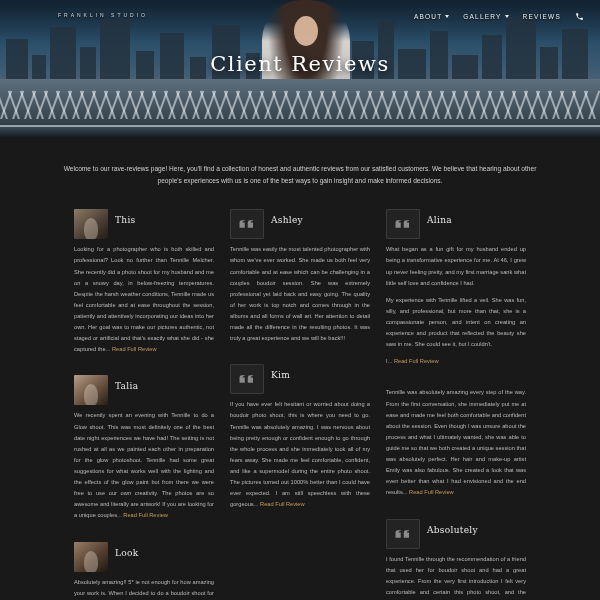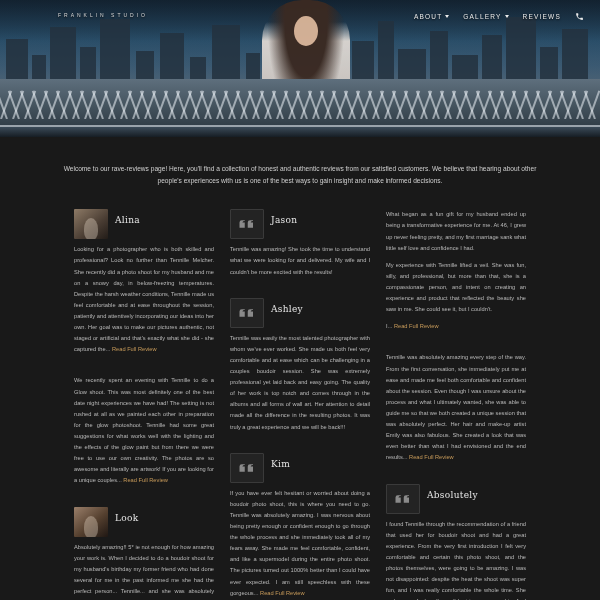--- a/index.html
+++ b/index.html
@@ -375,67 +375,63 @@
       <a href="#">
         <span>REVIEWS</span>
       </a>
       <a href="#">
         <svg class="phone-icon" viewBox="0 0 24 24">
             <path d="M6.6 10.8c1.4 2.8 3.8 5.1 6.6 6.6l2.2-2.2c.3-.3.7-.4 1-.2 1.1.4 2.3.6 3.6.6.6 0 1 .4 1 1V20c0 .6-.4 1-1 1C10.6 21 3 13.4 3 4c0-.6.4-1 1-1h3.5c.6 0 1 .4 1 1 0 1.2.2 2.4.6 3.6.1.4 0 .7-.2 1l-2.3 2.2z"></path>
           </svg>
       </a>
     </div>
 
+    <div class="page-title">Client Reviews</div>
   </div>
 
   <div class="intro">Welcome to our rave-reviews page! Here, you'll find a collection of honest and authentic reviews from our satisfied customers. We believe that hearing about other people's experiences with us is one of the best ways to gain insight and make informed decisions.</div>
 
   <div class="columns">
 
     <div class="col">
 
       <div class="review">
         <div class="review-head">
           <div class="thumb p1">
               <div class="blob"></div>
             </div>
-          <div class="reviewer">Alina</div>
+          <div class="reviewer">This</div>
         </div>
         <div class="review-body"><span>Looking for a photographer who is both skilled and professional? Look no further than Tennille Melcher. She recently did a photo shoot for my husband and me on a snowy day, in below-freezing temperatures. Despite the harsh weather conditions, Tennille made us feel comfortable and at ease throughout the session, patiently and attentively incorporating our ideas into her own. Her goal was to make our pictures authentic, not staged or artificial and that's exactly what she did - she captured the...</span> <span class="more">Read Full Review</span></div>
       </div>
 
       <div class="review">
+        <div class="review-head">
+          <div class="thumb p2">
+              <div class="blob"></div>
+            </div>
+          <div class="reviewer">Talia</div>
+        </div>
         <div class="review-body"><span>We recently spent an evening with Tennille to do a Glow shoot.  This was most definitely one of the best date night experiences we have had! The setting is not rushed at all as we painted each other in preparation for the glow photoshoot. Tennille had some great suggestions for what works well with the lighting and the effects of the glow paint but from there we were free to use our own creativity. The photos are so awesome and literally are artwork! If you are looking for a unique couples...</span> <span class="more">Read Full Review</span></div>
       </div>
 
       <div class="review">
         <div class="review-head">
           <div class="thumb p3">
               <div class="blob"></div>
             </div>
           <div class="reviewer">Look</div>
         </div>
         <div class="review-body"><span>Absolutely amazing!! 5* ie not enough for how amazing your work is. When I decided to do a boudoir shoot for my husband's birthday my former friend who had done several for me in the past informed me she had the perfect person... Tennille... and she was absolutely right. From the moment I first spoke to Tennille, she made me feel comfortable and confident in myself. She took ideas I had in mind from sexy lingerie, tequila shots, wooden naughty chips, my pistol, and handcuffs, glow in the dark,...</span> </div>
       </div>
 
     </div>
 
     <div class="col">
 
-      <div class="review">
-        <div class="review-head">
-          <div class="thumb quote">
-            <svg viewBox="0 0 24 24" fill="#8a8a8a">
-                <path d="M9 7H5a3 3 0 00-3 3v7h7v-7H6c0-1.1.9-2 3-2V7zm11 0h-4a3 3 0 00-3 3v7h7v-7h-3c0-1.1.9-2 3-2V7z"></path>
-              </svg>
-          </div>
-          <div class="reviewer">Jason</div>
-        </div>
-        <div class="review-body">Tennille was amazing! She took the time to understand what we were looking for and delivered. My wife and I couldn't be more excited with the results!</div>
-      </div>
 
       <div class="review">
         <div class="review-head">
           <div class="thumb quote">
             <svg viewBox="0 0 24 24" fill="#8a8a8a">
                 <path d="M9 7H5a3 3 0 00-3 3v7h7v-7H6c0-1.1.9-2 3-2V7zm11 0h-4a3 3 0 00-3 3v7h7v-7h-3c0-1.1.9-2 3-2V7z"></path>
               </svg>
           </div>
           <div class="reviewer">Ashley</div>
         </div>
@@ -452,20 +448,28 @@
           <div class="reviewer">Kim</div>
         </div>
         <div class="review-body"><span>If you have ever felt hesitant or worried about doing a boudoir photo shoot, this is where you need to go. Tennille was absolutely amazing. I was nervous about being pretty enough or confident enough to go through the whole process and she immediately took all of my fears away. She made me feel comfortable, confident, and like a supermodel during the entire photo shoot. The pictures turned out 1000% better than I could have ever expected. I am still speechless with these gorgeous...</span> <span class="more">Read Full Review</span></div>
       </div>
 
     </div>
 
     <div class="col">
 
       <div class="review">
+        <div class="review-head">
+          <div class="thumb quote">
+            <svg viewBox="0 0 24 24" fill="#8a8a8a">
+                <path d="M9 7H5a3 3 0 00-3 3v7h7v-7H6c0-1.1.9-2 3-2V7zm11 0h-4a3 3 0 00-3 3v7h7v-7h-3c0-1.1.9-2 3-2V7z"></path>
+              </svg>
+          </div>
+          <div class="reviewer">Alina</div>
+        </div>
         <div class="review-body">What began as a fun gift for my husband ended up being a transformative experience for me. At 46, I grew up never feeling pretty, and my first marriage sank what little self love and confidence I had.</div>
         <div class="sep-space"></div>
         <div class="review-body">My experience with Tennille lifted a veil. She was fun, silly, and professional, but more than that, she is a compassionate person, and intent on creating an experience and product that reflected the beauty she saw in me. She could see it, but I couldn't.</div>
         <div class="sep-space"></div>
         <div class="review-body"><span>I...</span> <span class="more">Read Full Review</span></div>
       </div>
 
       <div class="review">
         <div class="review-body"><span>Tennille was absolutely amazing every step of the way. From the first conversation, she immediately put me at ease and made me feel both comfortable and confident about the session. Even though I was unsure about the process and what I ultimately wanted, she was able to guide me so that we both created a unique session that was absolutely perfect. Her hair and make-up artist Emily was also fabulous. She created a look that was even better than what I had envisioned and the end results...</span> <span class="more">Read Full Review</span></div>
       </div>

